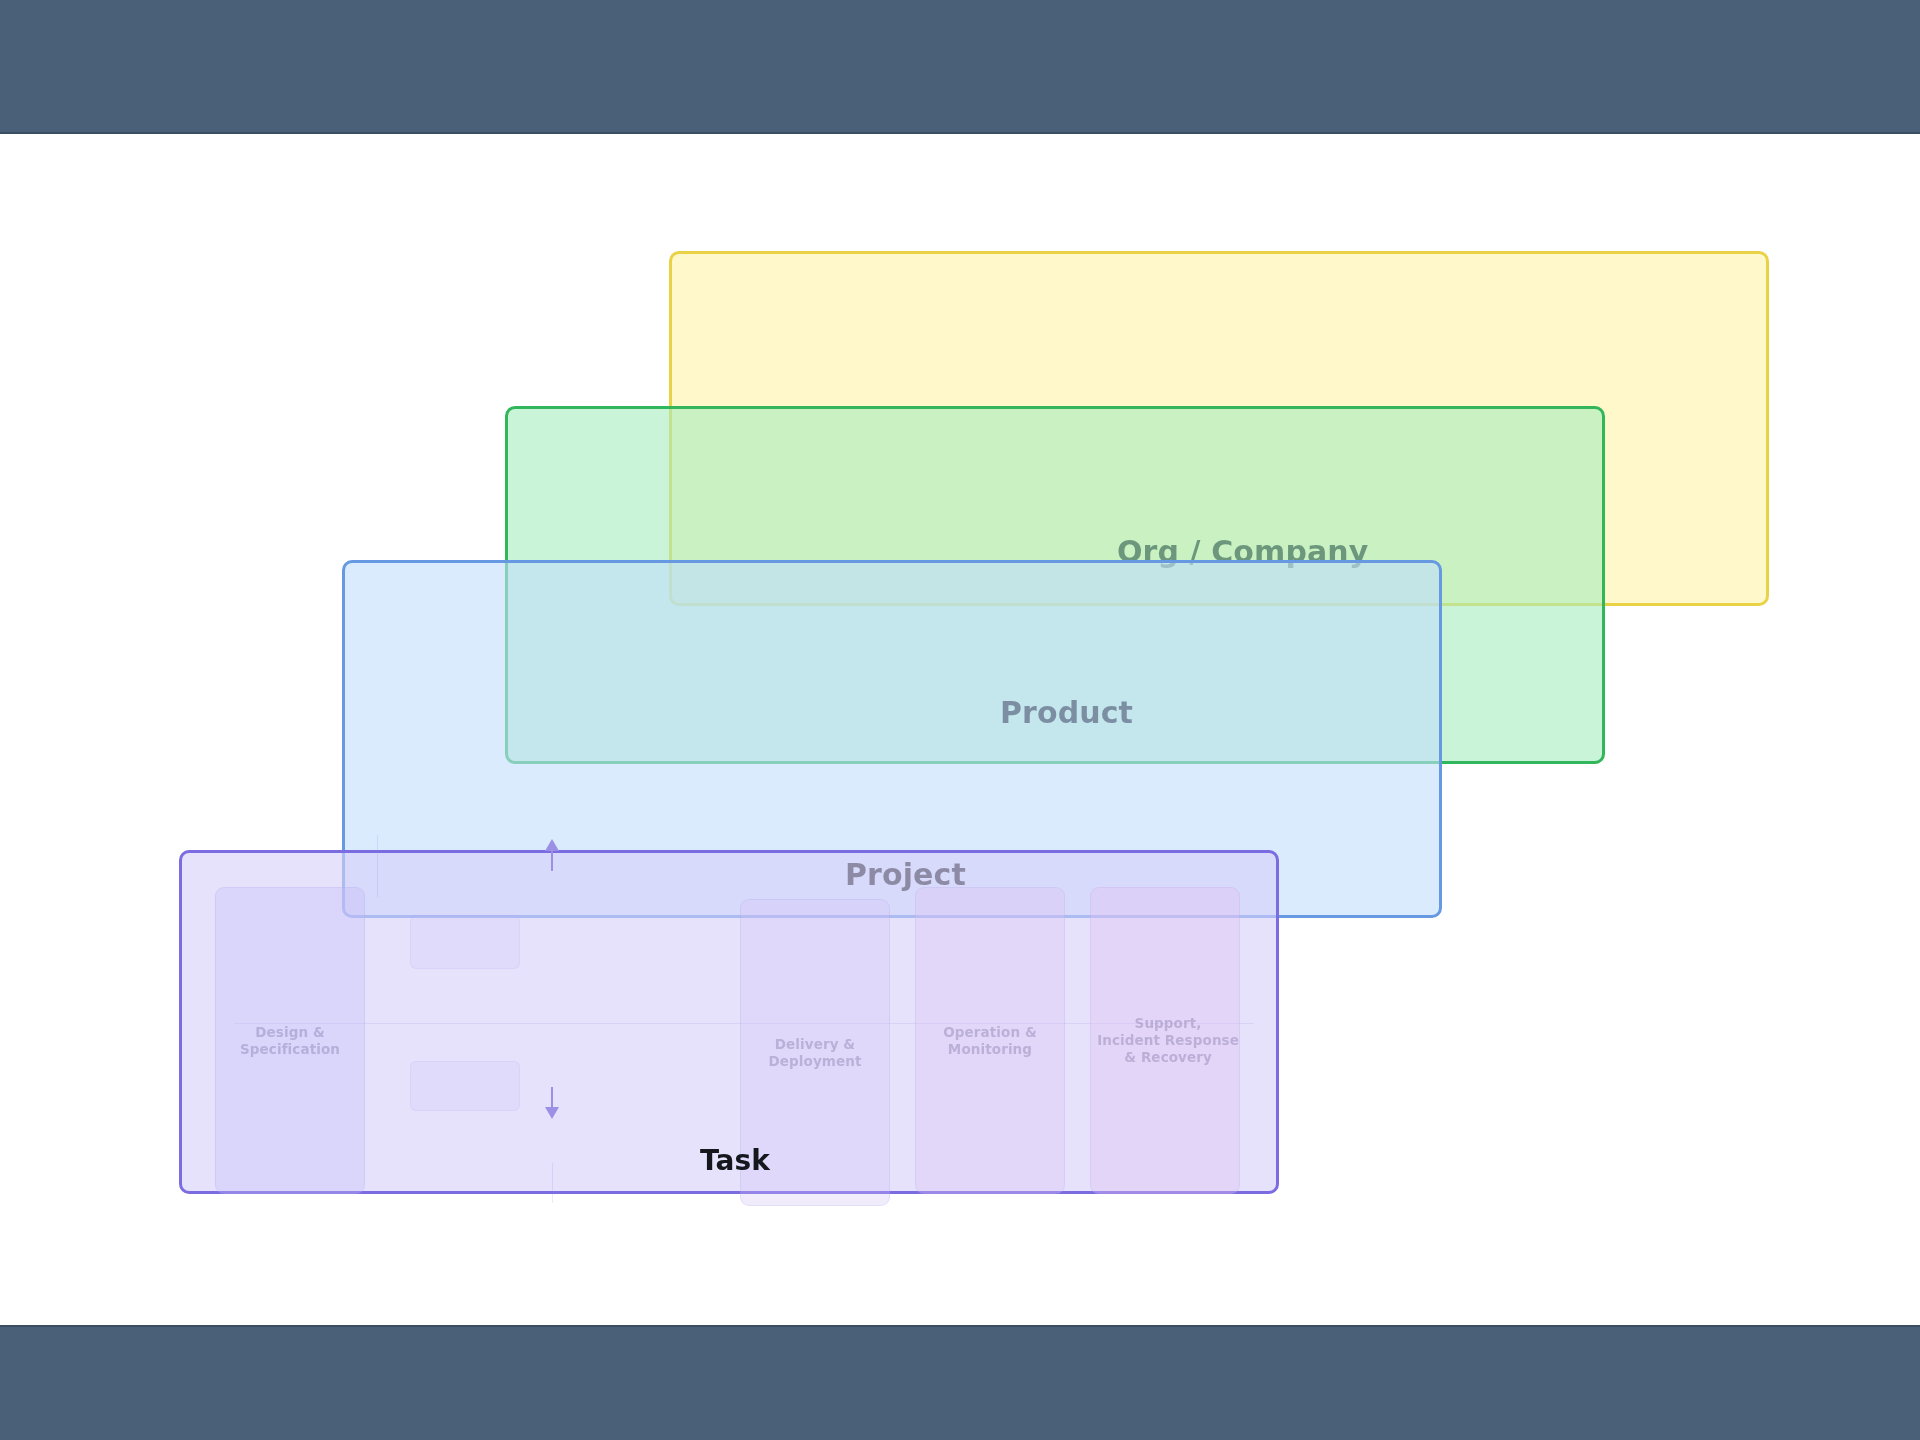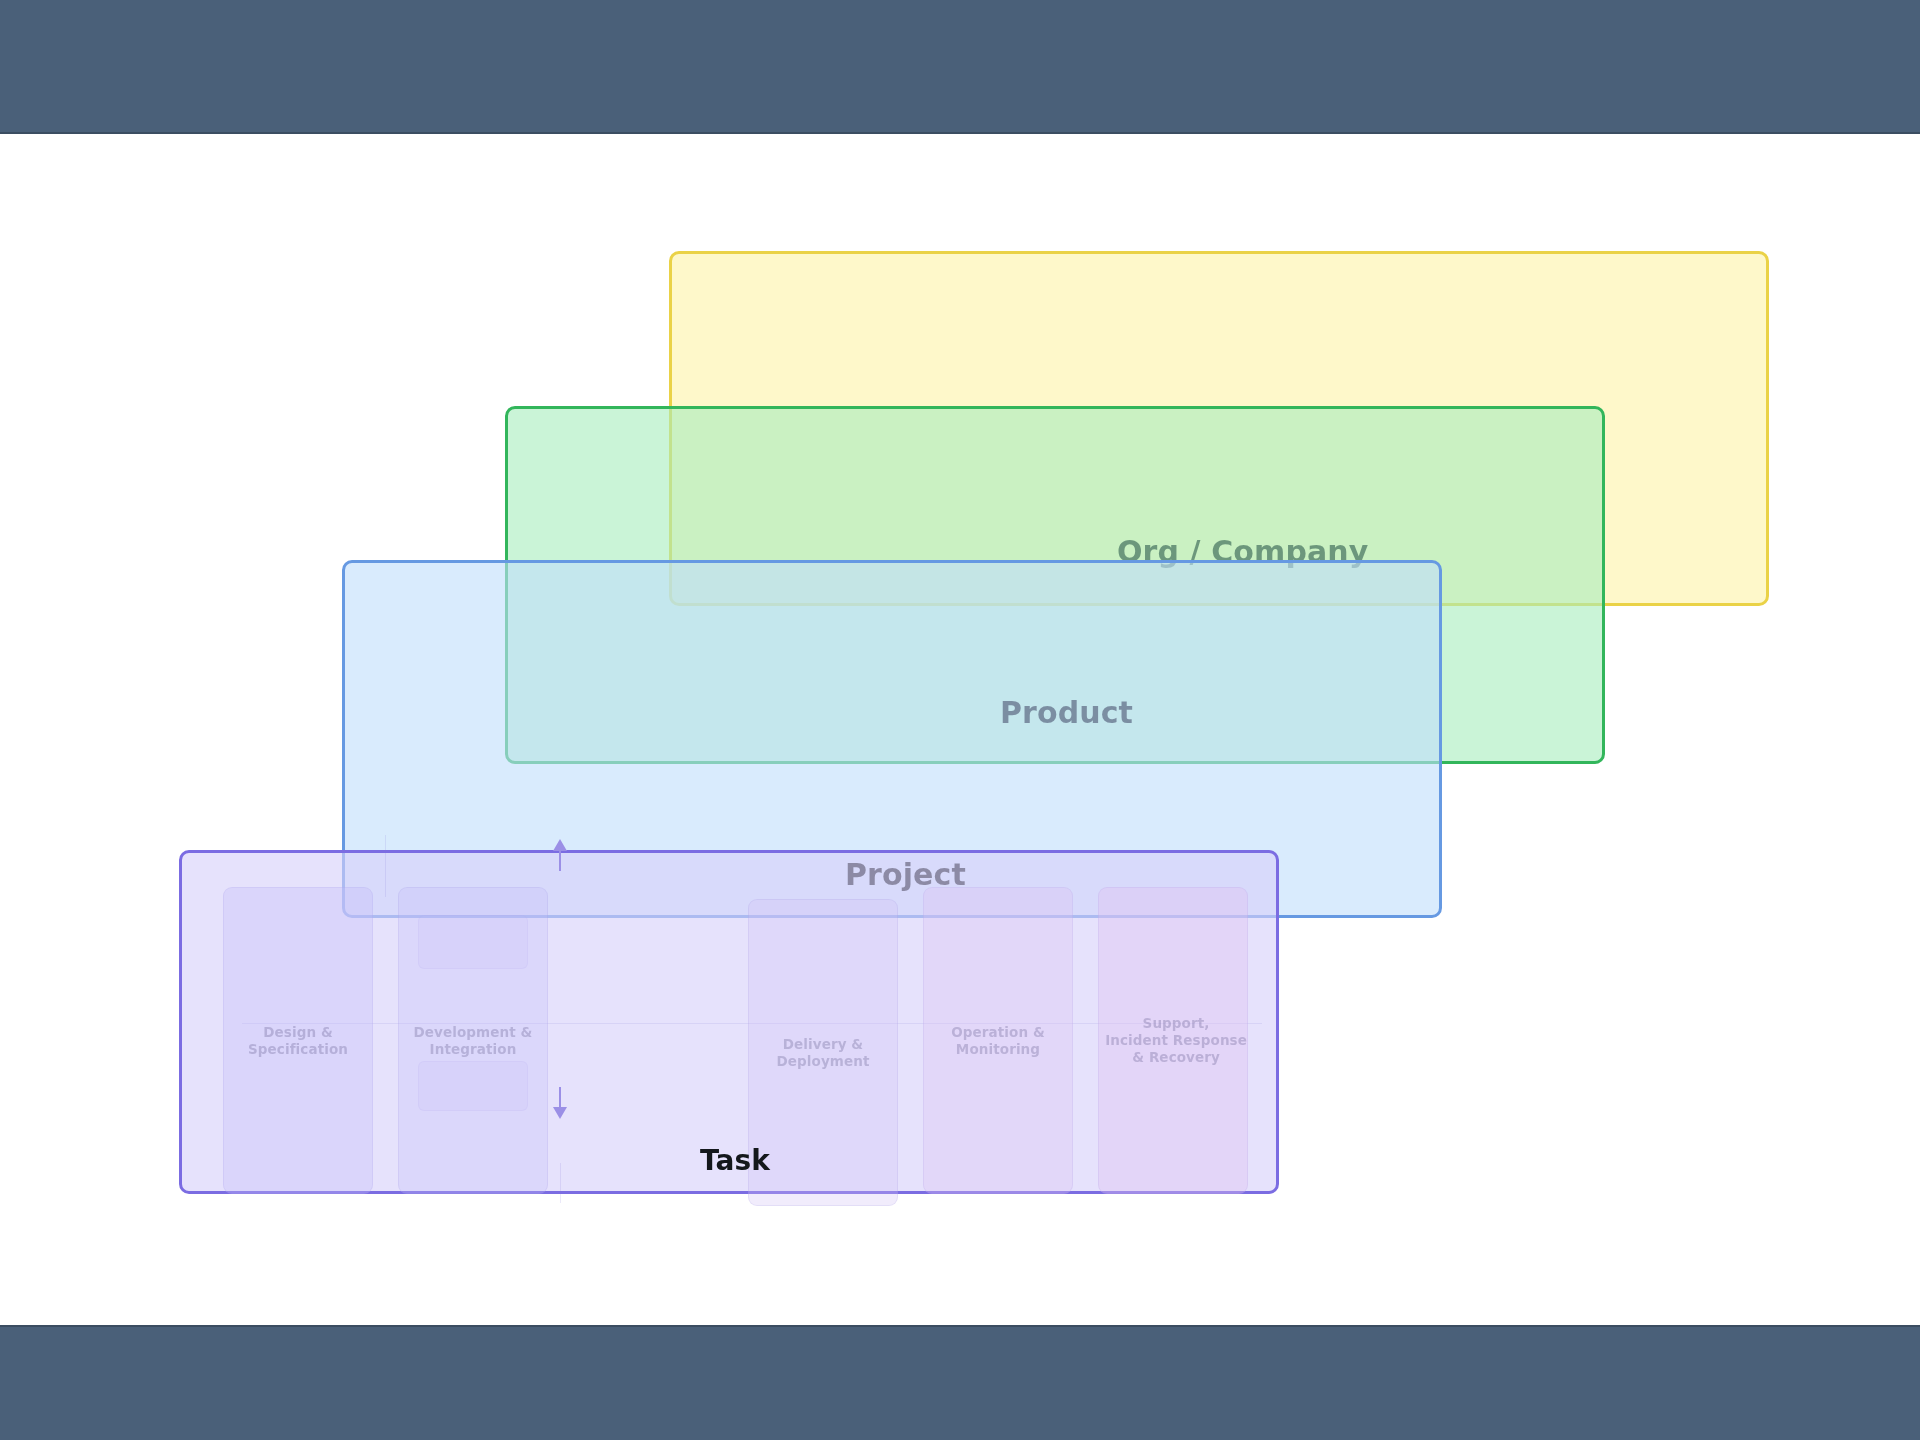--- a/index.html
+++ b/index.html
@@ -109,21 +109,21 @@
   }
   #label-task {
     left: 700px;
     top: 1010px;
     font-size: 28px;
   }
 
   
   #ghost-columns {
     position: absolute;
-    left: 8px;
+    left: 0;
     top: 0;
     width: 100%;
     height: 100%;
     pointer-events: none;
   }
   .ghost-col {
     position: absolute;
     top: 34px;
     width: 148px;
     height: 305px;
@@ -203,24 +203,20 @@
       <div class="ghost-rail" style="left:52px;  top:170px; width:1020px;"></div>
       <div class="ghost-vline" style="left:195px; top:-18px; height:62px;"></div>
       <div class="ghost-vline" style="left:370px; top:310px; height:40px;"></div>
 
       <div class="ghost-inner-card" style="left:228px; top:62px;  width:108px; height:52px;"></div>
       <div class="ghost-inner-card" style="left:228px; top:208px; width:108px; height:48px;"></div>
 
       <div class="ghost-col c0">
         <span class="ghost-col-label">Design &amp;
 Specification</span>
-      </div>
-      <div class="ghost-col c1">
-        <span class="ghost-col-label">Development &amp;
-Integration</span>
       </div>
       <div class="ghost-col c3">
         <span class="ghost-col-label">Delivery &amp;
 Deployment</span>
       </div>
       <div class="ghost-col c4">
         <span class="ghost-col-label">Operation &amp;
 Monitoring</span>
       </div>
       <div class="ghost-col c5">

